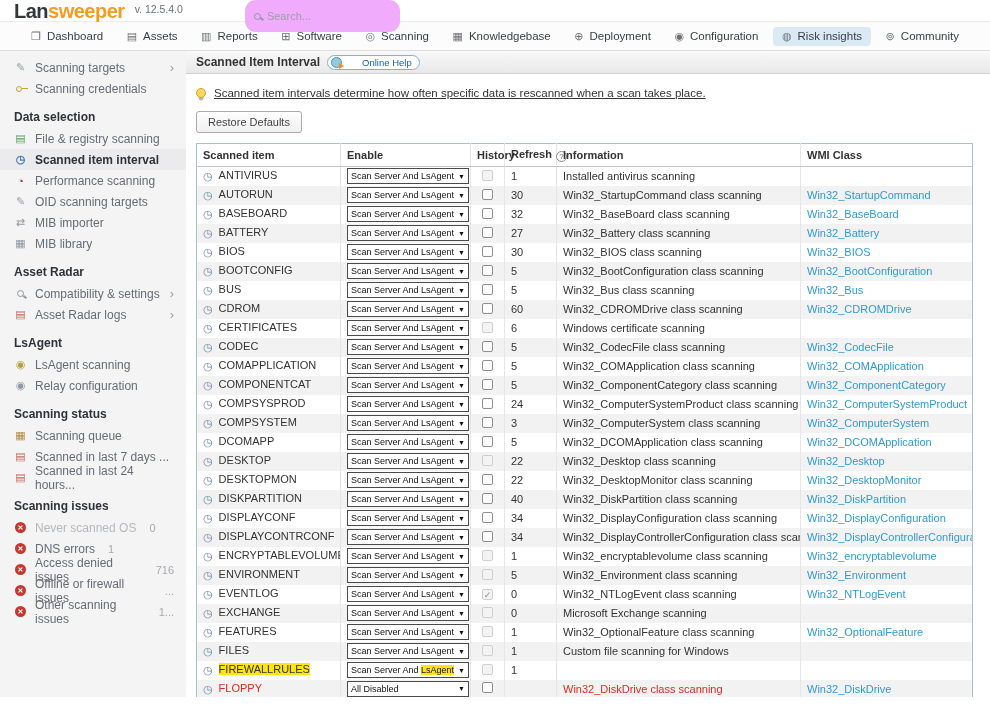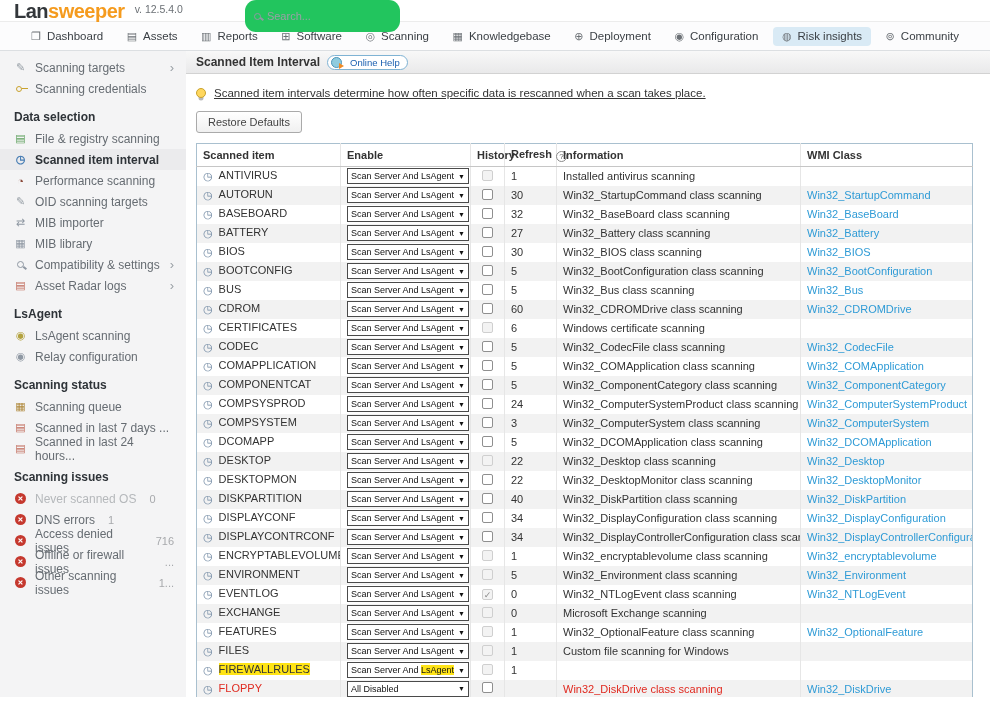--- a/index.html
+++ b/index.html
@@ -5,21 +5,21 @@
   * { box-sizing: border-box; margin: 0; padding: 0; }
   html,body { width: 990px; height: 708px; overflow: hidden;
     font-family: "Liberation Sans", sans-serif; background: #fff; color: #333; }
 
   
   .topbar { height: 22px; background: #fff; display: flex; align-items: flex-start;
     padding: 0 14px; border-bottom: 1px solid #ececec; }
   .logo { font-size: 20px; font-weight: bold; letter-spacing: -0.5px; }
   .logo .p1 { color: #33373b; } .logo .p2 { color: #f59b1e; }
   .version { font-size: 10.5px; color: #6b7075; margin-left: 10px; margin-top: 3px; }
-  .searchbox { margin-left: 62px; width: 155px; height: 21px; background: #22c55e;
+  .searchbox { margin-left: 62px; width: 155px; height: 21px; background: #f0abfc;
     border-radius: 11px; display: flex; align-items: center; padding: 16px 9px; gap: 6px; }
   .searchbox input { border: 0; background: transparent; outline: none; width: 110px;
     font-size: 11px; color: #555; font-family: "Liberation Sans", sans-serif; }
   .searchbox input::placeholder { color: #9aa0a6; }
 
   
   .navbar { height: 29px; background: #fcfcfd; border-bottom: 1px solid #dcdfe2;
     display: flex; align-items: center; justify-content: space-between; padding: 0 22px; }
   .nav-item { display: flex; align-items: center; gap: 6px; font-size: 11.5px;
     color: #3a3f44; padding: 3px 9px; border-radius: 4px; cursor: pointer; white-space: nowrap; }
@@ -62,21 +62,21 @@
   .qmark { display: inline-flex; width: 11px; height: 11px; border-radius: 50%;
     border: 1px solid #8a8a8a; color: #555; font-size: 8px; align-items: center;
     justify-content: center; margin-left: 4px; font-weight: normal; vertical-align: -1px; }
 
   
   .main { flex: 1; background: #fff; overflow: hidden; }
   .main-titlebar { height: 23px; background: linear-gradient(#f8f8f8, #e9e9ea);
     border-bottom: 1px solid #d2d2d2; display: flex; align-items: center;
     padding: 0 10px; gap: 7px; }
   .main-title { font-size: 12px; font-weight: bold; color: #333; }
-  .help-pill { display: inline-flex; align-items: center; gap: 8px; background: #fff;
+  .help-pill { display: inline-flex; align-items: center; gap: 20px; background: #fff;
     border: 1px solid #7fb3d4; border-radius: 9px; padding: 1px 7px 1px 3px; cursor: pointer; }
   .help-pill .hp-label { font-size: 9.5px; color: #1a5fb0; }
   .intro-row { display: flex; align-items: center; gap: 8px; margin: 13px 0 0 10px;
     font-size: 11.5px; color: #333; text-decoration: underline; }
   .restore-btn { margin: 12px 0 0 10px; font-size: 11px; color: #444; background:
     linear-gradient(#fff, #f0f0f0); border: 1px solid #aaa; border-radius: 3px;
     padding: 4px 11px; cursor: pointer; font-family: "Liberation Sans", sans-serif; }
 
   
   table.grid { border-collapse: collapse; table-layout: fixed; width: 776px;
@@ -190,20 +190,21 @@
         <span>OID scanning targets</span>
       </div>
       <div class="sb-item">
         <span class="sb-ic" style="color: rgb(143, 152, 163);">⇄</span>
         <span>MIB importer</span>
       </div>
       <div class="sb-item">
         <span class="sb-ic" style="color: rgb(143, 152, 163);">▦</span>
         <span>MIB library</span>
       </div>
+      <div class="sb-title">Asset Radar</div>
       <div class="sb-item">
         <span class="sb-ic">
           <span class="ic-mag"></span>
         </span>
         <span>Compatibility &amp; settings</span>
         <span class="chev">›</span>
       </div>
       <div class="sb-item">
         <span class="sb-ic" style="color: rgb(192, 106, 90);">▤</span>
         <span>Asset Radar logs</span>

